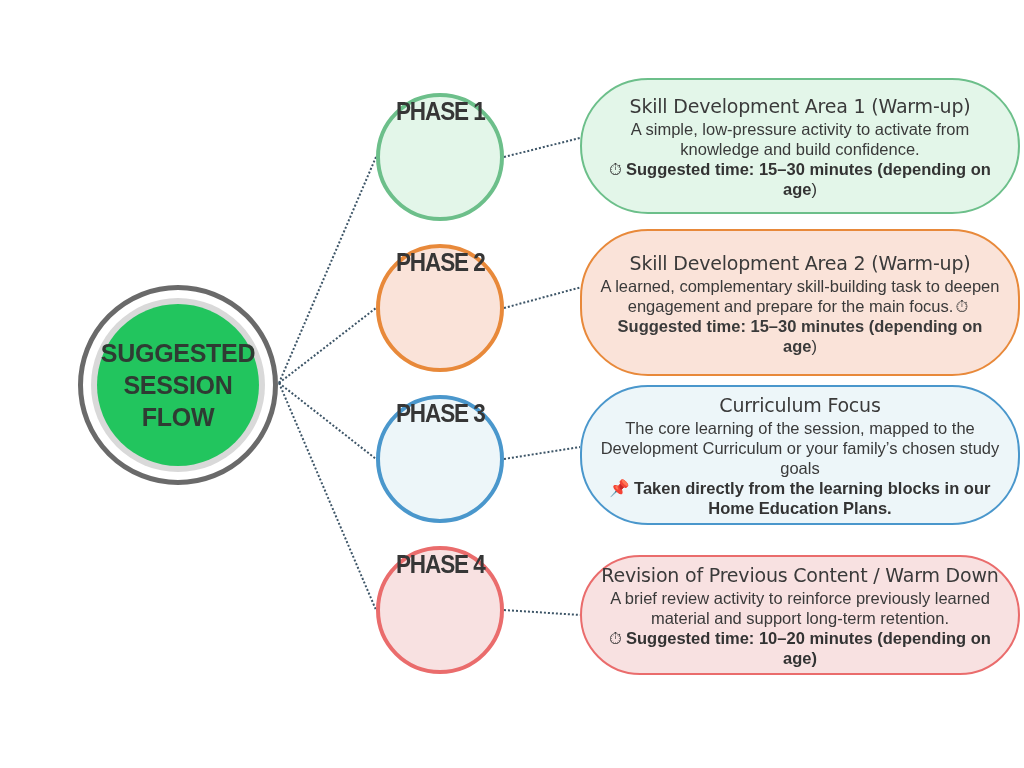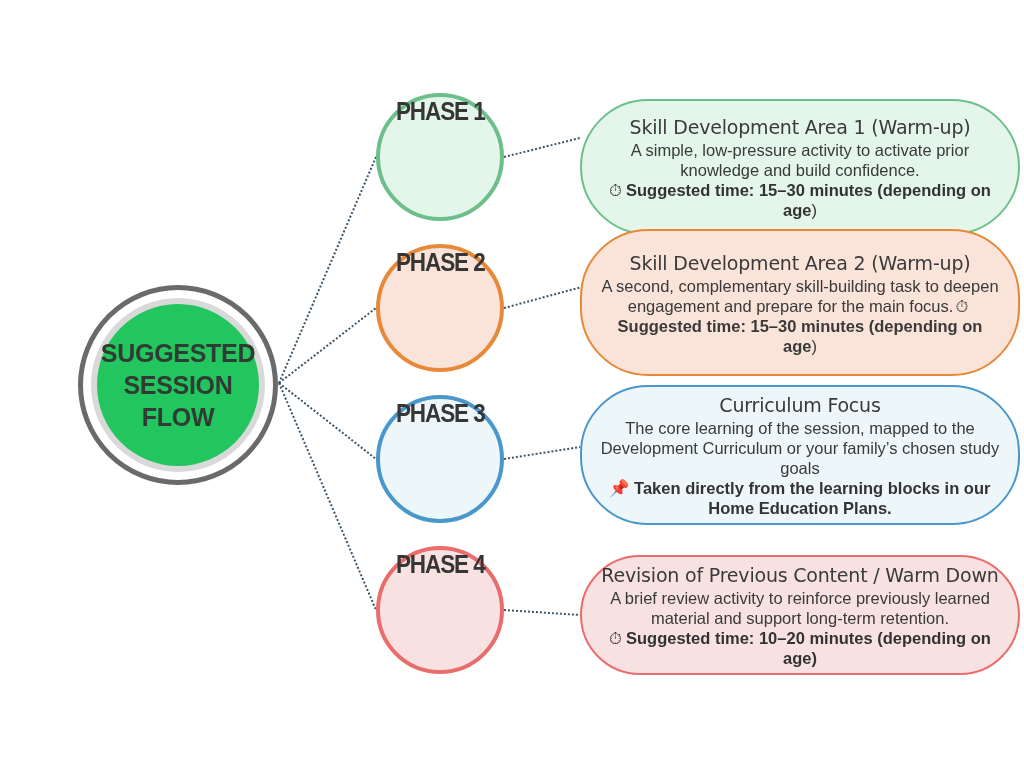--- a/index.html
+++ b/index.html
@@ -147,35 +147,35 @@
       <div class="center-label">SUGGESTED
 SESSION
 FLOW</div>
     </div>
   </div>
 </div>
 
 <div class="phase-circle" id="pc0" style="left: 376px; top: 93px; border-color: rgb(108, 191, 138); background: rgb(227, 246, 233);">
   <span class="phase-label">PHASE 1</span>
 </div>
-<div class="phase-box" id="pb0" style="top: 78px; height: 136px; border-color: rgb(108, 191, 138); background: rgb(227, 246, 233); margin-top: 21px;">
+<div class="phase-box" id="pb0" style="top: 78px; height: 136px; border-color: rgb(108, 191, 138); background: rgb(227, 246, 233);">
   <div class="box-title">Skill Development Area 1 (Warm-up)</div>
-  <div class="box-desc">A simple, low-pressure activity to activate prior knowledge and build confidence.</div>
+  <div class="box-desc">A simple, low-pressure activity to activate from knowledge and build confidence.</div>
   <div class="box-time">
     <span class="icon">⏱</span><span>Suggested time: 15–30 minutes (depending on age</span><span class="tail">)</span>
   </div>
 </div>
 
 <div class="phase-circle" id="pc1" style="left: 376px; top: 244px; border-color: rgb(232, 137, 58); background: rgb(250, 227, 217);">
   <span class="phase-label">PHASE 2</span>
 </div>
 <div class="phase-box" id="pb1" style="top: 229px; height: 147px; border-color: rgb(232, 137, 58); background: rgb(250, 227, 217);">
   <div class="box-title">Skill Development Area 2 (Warm-up)</div>
   <div class="box-desc">
-    <span>A second, complementary skill-building task to deepen engagement and prepare for the main focus.</span><span class="icon" style="margin-left:2px">⏱</span><b>Suggested time: 15–30 minutes (depending on age</b><span>)</span>
+    <span>A learned, complementary skill-building task to deepen engagement and prepare for the main focus.</span><span class="icon" style="margin-left:2px">⏱</span><b>Suggested time: 15–30 minutes (depending on age</b><span>)</span>
   </div>
 </div>
 
 <div class="phase-circle" id="pc2" style="left: 376px; top: 395px; border-color: rgb(74, 151, 204); background: rgb(237, 246, 249);">
   <span class="phase-label">PHASE 3</span>
 </div>
 <div class="phase-box" id="pb2" style="top: 385px; height: 140px; border-color: rgb(74, 151, 204); background: rgb(237, 246, 249);">
   <div class="box-title">Curriculum Focus</div>
   <div class="box-desc">The core learning of the session, mapped to the Development Curriculum or your family’s chosen study goals</div>
   <div class="box-time">

